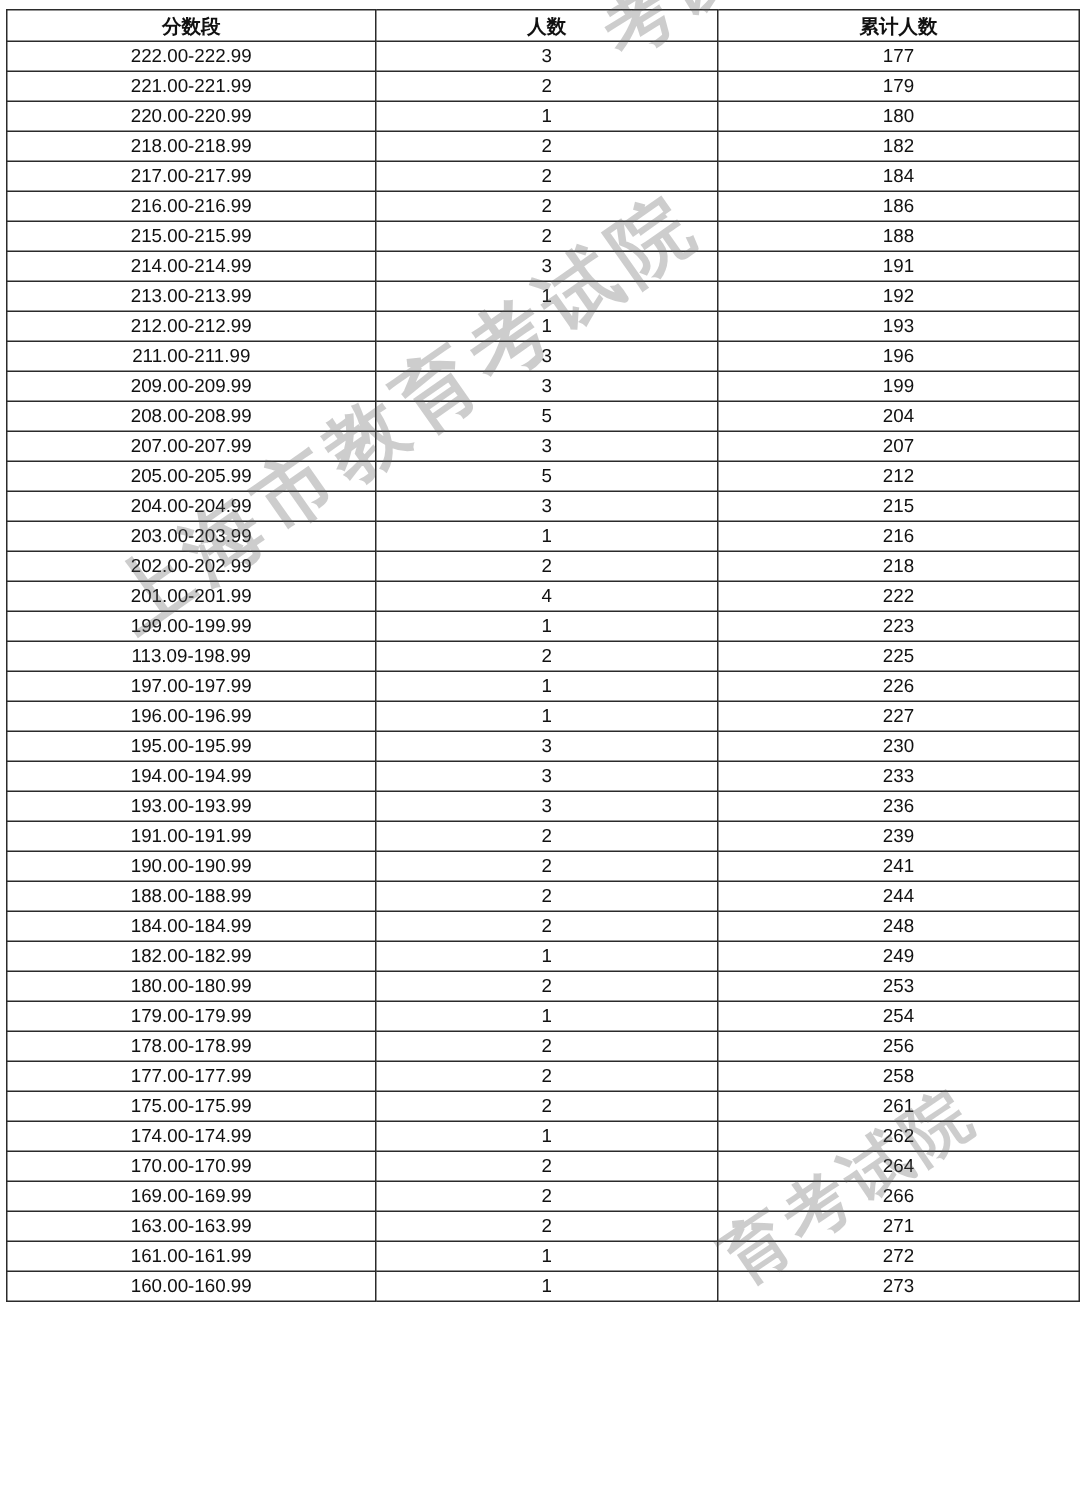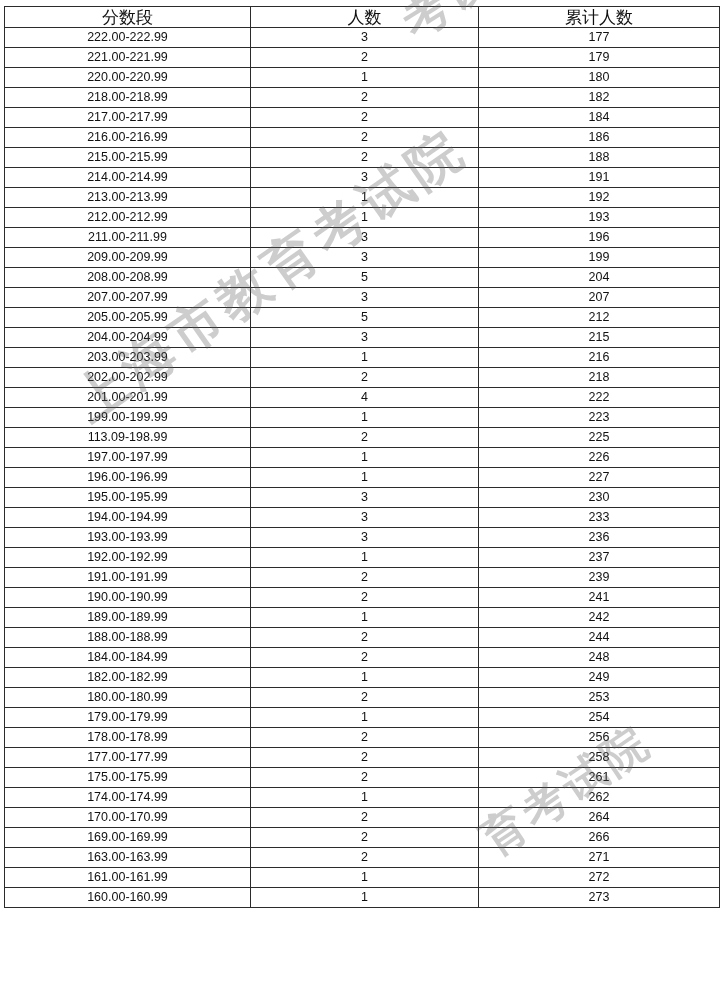--- a/index.html
+++ b/index.html
@@ -34,23 +34,23 @@
     text-align: center;
     font-size: 12.5px;
     line-height: 1;
     height: 19px;
     padding: 0;
     font-family: "Liberation Sans", sans-serif;
     color: #111;
     background: transparent;
   }
   table.score-table th {
-    font-weight: normal;
+    font-weight: bold;
     height: 20px;
-    font-size: 17px;
+    font-size: 13px;
   }
   col.c1 { width: 246px; }
   col.c2 { width: 228px; }
   col.c3 { width: 241px; }
 
   .range-cell {
     display: flex;
     justify-content: center;
     align-items: flex-start;
     gap: 0px;
@@ -290,45 +290,31 @@
         </tr>
         <tr>
           <td>
             <span class="range-cell"><span>193.00-</span> <span>193.99</span></span>
           </td>
           <td>3</td>
           <td>236</td>
         </tr>
         <tr>
           <td>
-            <span class="range-cell"><span>192.00-</span> <span>192.99</span></span>
-          </td>
-          <td>1</td>
-          <td>237</td>
-        </tr>
-        <tr>
-          <td>
             <span class="range-cell"><span>191.00-</span> <span>191.99</span></span>
           </td>
           <td>2</td>
           <td>239</td>
         </tr>
         <tr>
           <td>
             <span class="range-cell"><span>190.00-</span> <span>190.99</span></span>
           </td>
           <td>2</td>
           <td>241</td>
-        </tr>
-        <tr>
-          <td>
-            <span class="range-cell"><span>189.00-</span> <span>189.99</span></span>
-          </td>
-          <td>1</td>
-          <td>242</td>
         </tr>
         <tr>
           <td>
             <span class="range-cell"><span>188.00-</span> <span>188.99</span></span>
           </td>
           <td>2</td>
           <td>244</td>
         </tr>
         <tr>
           <td>

